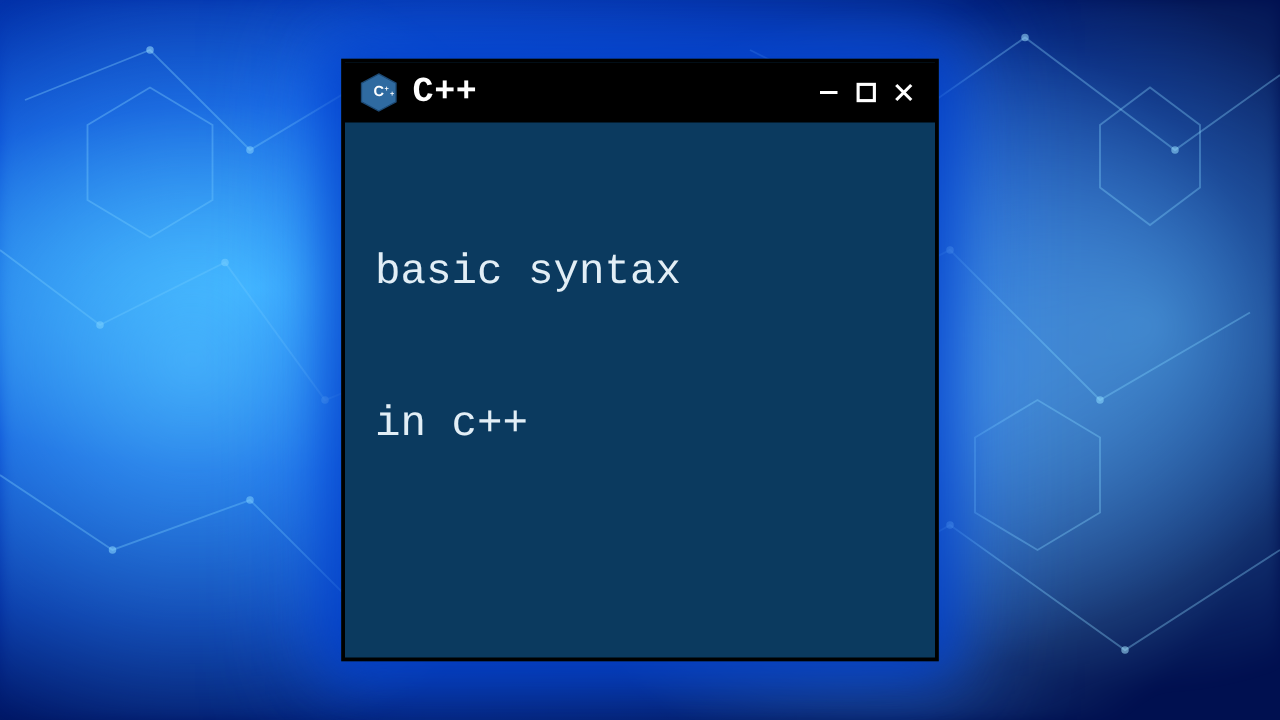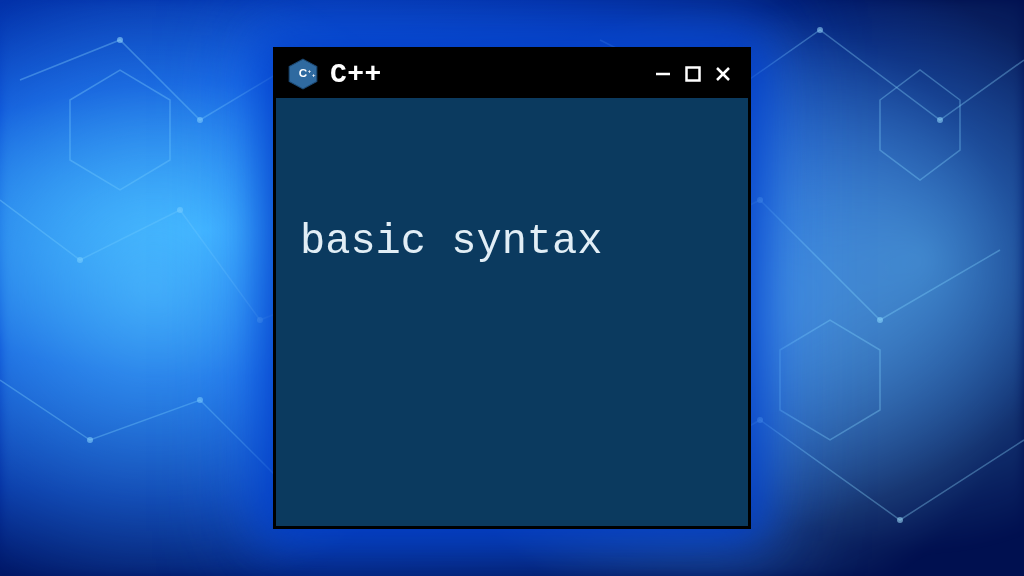--- a/index.html
+++ b/index.html
@@ -79,21 +79,21 @@
       justify-content: center;
       cursor: pointer;
       font-size: 22px;
       font-weight: 700;
       font-family: "Consolas", "Courier New", monospace;
     }
     .content {
       flex: 1;
       padding: 18px 24px;
       color: #e2eef6;
-      font-size: 42px;
+      font-size: 34px;
       line-height: 1.2;
       font-family: "Consolas", "Courier New", monospace;
       white-space: pre-wrap;
     }
     .content .line { display: block; }
   </style>
 </head>
 <body>
 
 <div class="bg-lines">
@@ -155,14 +155,15 @@
       <span class="win-btn">
         <svg width="18" height="18" viewBox="0 0 18 18">
           <line x1="3" y1="3" x2="15" y2="15" stroke="#fff" stroke-width="2.5"></line>
           <line x1="15" y1="3" x2="3" y2="15" stroke="#fff" stroke-width="2.5"></line>
         </svg>
       </span>
     </div>
   </div>
   <div class="content">
     <span class="line">basic syntax</span>
+    <span class="line">in c++</span>
   </div>
 </div>
 
 </body></html>

